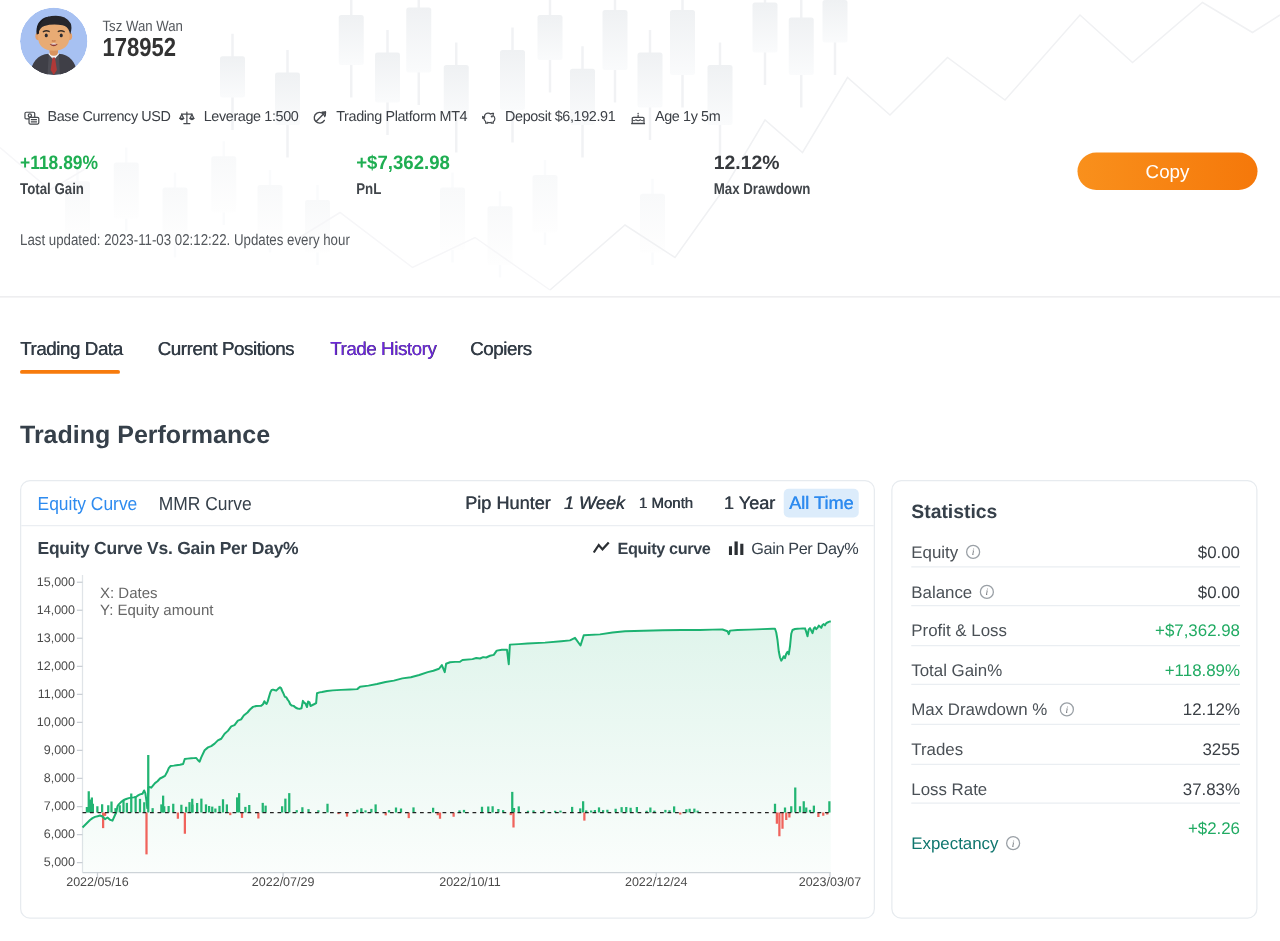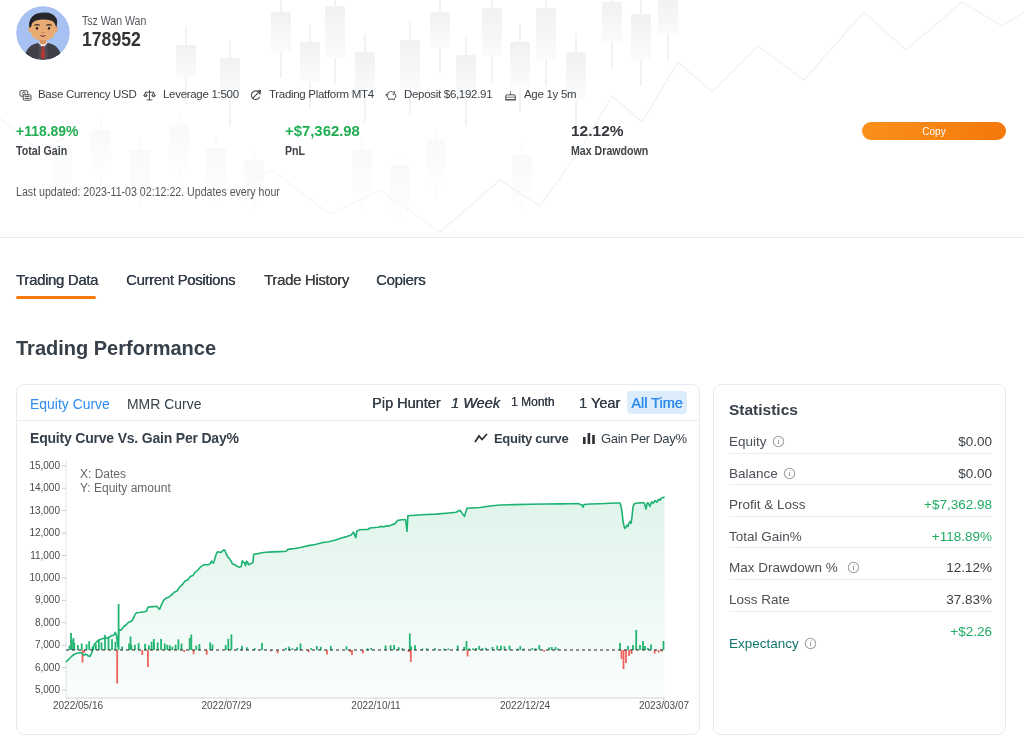--- a/index.html
+++ b/index.html
@@ -152,29 +152,29 @@
 </g>
     </svg></div>
 <div class="abs" style="left:524px;top:88px;font-size:11.5px;color:#3c4046;letter-spacing:-0.3px;">Age 1y 5m</div>
 
 <div class="abs" style="left:16px;top:122px;font-size:15.5px;font-weight:bold;color:#1fae52;transform:scaleX(0.9);transform-origin:0 0;">+118.89%</div>
 <div class="abs" style="left:16px;top:144px;font-size:12.5px;font-weight:bold;color:#40454a;transform:scaleX(0.85);transform-origin:0 0;">Total Gain</div>
 <div class="abs" style="left:285px;top:122px;font-size:15.5px;font-weight:bold;color:#1fae52;transform:scaleX(0.96);transform-origin:0 0;">+$7,362.98</div>
 <div class="abs" style="left:285px;top:144px;font-size:12.5px;font-weight:bold;color:#40454a;transform:scaleX(0.85);transform-origin:0 0;">PnL</div>
 <div class="abs" style="left:571px;top:122px;font-size:15.5px;font-weight:bold;color:#36393d;">12.12%</div>
 <div class="abs" style="left:571px;top:144px;font-size:12.5px;font-weight:bold;color:#40454a;transform:scaleX(0.85);transform-origin:0 0;">Max Drawdown</div>
-<div class="abs" style="left:862px;top:122px;width:144px;height:18px;border-radius:18px;background:linear-gradient(90deg,#f9901c,#f5780a);color:#fff;font-size:10px;display:flex;align-items:center;justify-content:center;">Copy</div>
+<div class="abs" style="left:862px;top:122px;width:144px;height:30px;border-radius:18px;background:linear-gradient(90deg,#f9901c,#f5780a);color:#fff;font-size:15px;display:flex;align-items:center;justify-content:center;">Copy</div>
 
 <div class="abs" style="left:16px;top:185px;font-size:12.5px;color:#53575c;transform:scaleX(0.85);transform-origin:0 0;">Last updated: 2023-11-03 02:12:22. Updates every hour</div>
 
 <div class="abs" style="left:0;top:237px;width:1024px;height:1px;background:#e9e9eb;"></div>
 
 <div class="abs" style="left:16px;top:271px;font-size:15px;color:#333c46;font-weight:500;letter-spacing:-0.35px;text-shadow:0.35px 0 0 #333c46;">Trading Data</div>
 <div class="abs" style="left:126px;top:271px;font-size:15px;color:#333c46;font-weight:500;letter-spacing:-0.35px;text-shadow:0.35px 0 0 #333c46;">Current Positions</div>
-<div class="abs" style="left:264px;top:271px;font-size:15px;color:#404040;font-weight:500;letter-spacing:-0.35px;text-shadow:0.35px 0 0 #333c46;">Trade History</div>
+<div class="abs" style="left:264px;top:271px;font-size:15px;color:#6d28d9;font-weight:500;letter-spacing:-0.35px;text-shadow:0.35px 0 0 #333c46;">Trade History</div>
 <div class="abs" style="left:376px;top:271px;font-size:15px;color:#333c46;font-weight:500;letter-spacing:-0.35px;text-shadow:0.35px 0 0 #333c46;">Copiers</div>
 <div class="abs" style="left:16px;top:296px;width:80px;height:3px;background:#f77b0d;border-radius:2px;"></div>
 
 <div class="abs" style="left:16px;top:337px;font-size:20px;font-weight:bold;color:#36404a;">Trading Performance</div>
 
 <div class="abs" style="left:16px;top:384px;width:683.5px;height:351px;border:1px solid #e7ebef;border-radius:8px;"></div>
 <div class="abs" style="left:30px;top:395px;font-size:15px;color:#2e8bef;transform:scaleX(0.93);transform-origin:0 0;">Equity Curve</div>
 <div class="abs" style="left:127px;top:395px;font-size:15px;color:#36404a;transform:scaleX(0.93);transform-origin:0 0;">MMR Curve</div>
 <div class="abs" style="left:372px;top:395px;font-size:14.5px;color:#333c46;font-weight:500;text-shadow:0.35px 0 0 #333c46;">Pip Hunter</div>
 <div class="abs" style="left:451px;top:395px;font-size:14.5px;color:#333c46;font-weight:500;text-shadow:0.35px 0 0 #333c46;font-style:italic;">1 Week</div>
@@ -410,20 +410,24 @@
       <span style="font-size:13.5px;color:#21ab63;">+118.89%</span>
     </div>
     <div style="display:flex;justify-content:space-between;align-items:flex-start;height:31.6px;padding-top:12px;border-bottom:1px solid #eaeef2;">
       <span style="font-size:13.5px;color:#4a5056;">Max Drawdown % <svg width="13" height="13" viewBox="0 0 14 14" style="vertical-align:-2px;margin-left:5px">
           <circle cx="7" cy="7" r="5.6" fill="none" stroke="#9aa0a6" stroke-width="1.1"></circle>
           <text x="7" y="10" text-anchor="middle" font-size="8.5" font-style="italic" font-family="Liberation Serif, serif" fill="#6b7076">i</text>
         </svg></span>
       <span style="font-size:13.5px;color:#3a3f45;">12.12%</span>
     </div>
     <div style="display:flex;justify-content:space-between;align-items:flex-start;height:31.6px;padding-top:12px;border-bottom:1px solid #eaeef2;">
+      <span style="font-size:13.5px;color:#4a5056;">Trades</span>
+      <span style="font-size:13.5px;color:#3a3f45;">3255</span>
+    </div>
+    <div style="display:flex;justify-content:space-between;align-items:flex-start;height:31.6px;padding-top:12px;border-bottom:1px solid #eaeef2;">
       <span style="font-size:13.5px;color:#4a5056;">Loss Rate</span>
       <span style="font-size:13.5px;color:#3a3f45;">37.83%</span>
     </div>
     <div style="display:flex;justify-content:space-between;align-items:flex-start;height:31.6px;padding-top:12px;">
       <span style="font-size:13.5px;color:#0f766e;margin-top:12px;">Expectancy<svg width="13" height="13" viewBox="0 0 14 14" style="vertical-align:-2px;margin-left:5px">
           <circle cx="7" cy="7" r="5.6" fill="none" stroke="#9aa0a6" stroke-width="1.1"></circle>
           <text x="7" y="10" text-anchor="middle" font-size="8.5" font-style="italic" font-family="Liberation Serif, serif" fill="#6b7076">i</text>
         </svg></span>
       <span style="font-size:13.5px;color:#21ab63;">+$2.26</span>
     </div>

